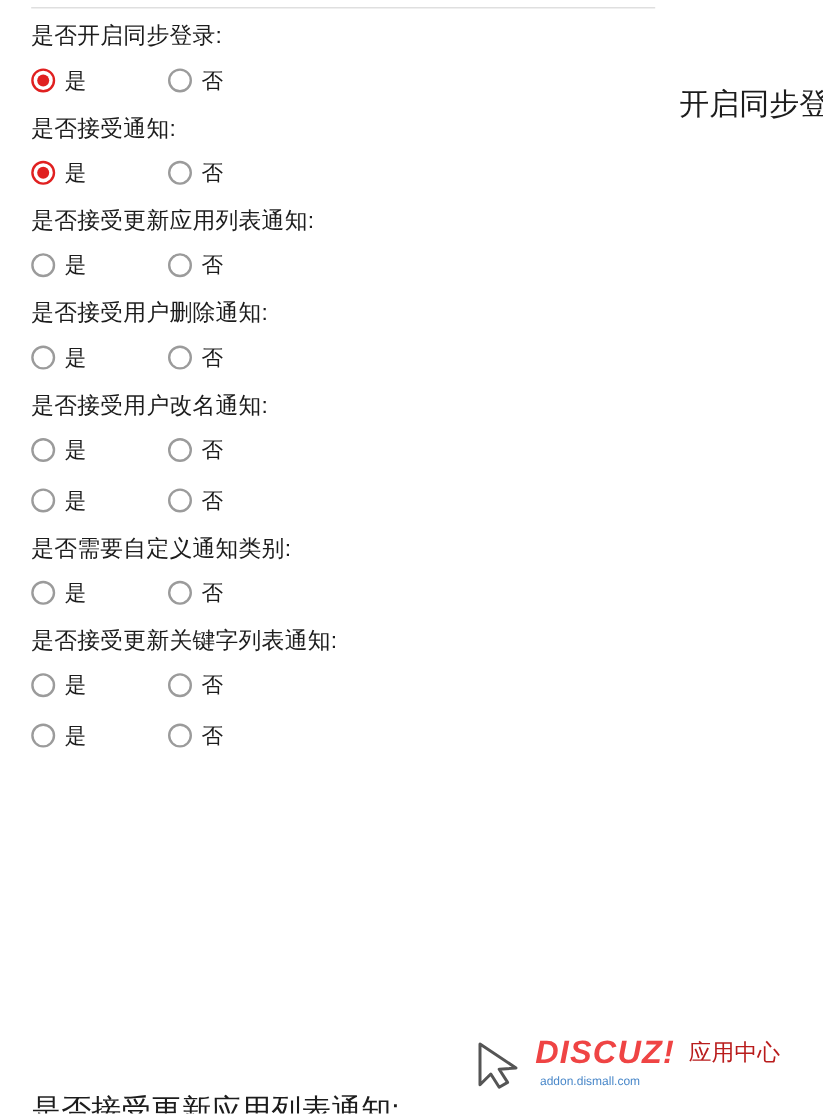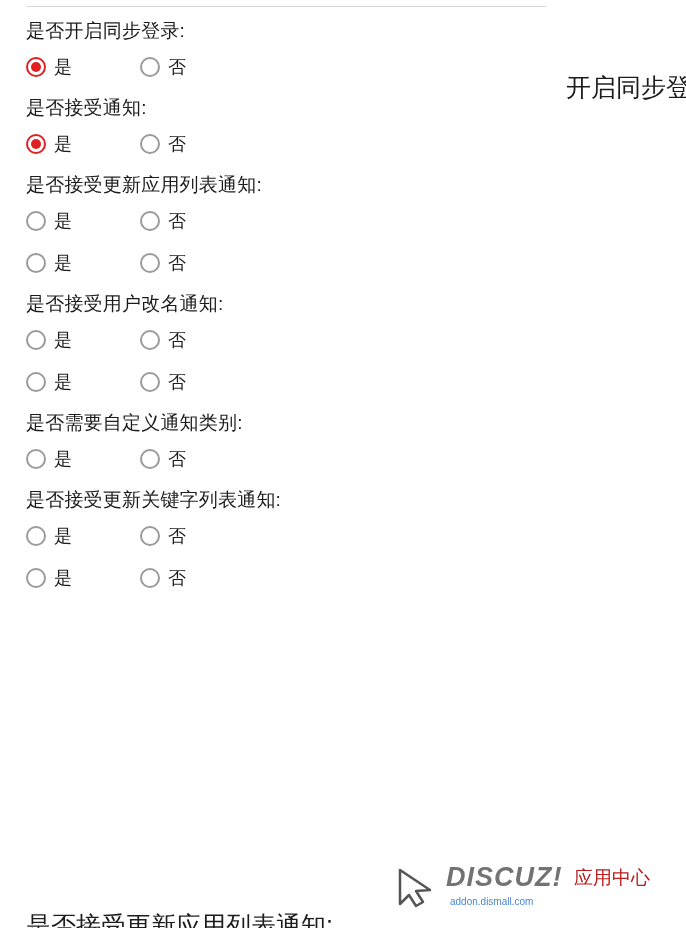--- a/index.html
+++ b/index.html
@@ -129,21 +129,21 @@
     width: 44px;
     height: 42px;
   }
   .wm-logo {
     position: absolute;
     left: 50px;
     top: 0;
     font-size: 27px;
     font-weight: bold;
     font-style: italic;
-    color: #737373;
+    color: #ef4444;
     letter-spacing: 1px;
     line-height: 30px;
   }
   .wm-sub {
     position: absolute;
     left: 178px;
     top: 3px;
     font-size: 19px;
     color: #b91c1c;
     line-height: 26px;
@@ -202,20 +202,21 @@
           <span class="opt-label">是</span>
         </label>
         <label class="opt">
           <span class="radio"></span>
           <span class="opt-label">否</span>
         </label>
       </div>
     </div>
 
     <div class="field">
+      <div class="field-label">是否接受用户删除通知:</div>
       <div class="options">
         <label class="opt first">
           <span class="radio"></span>
           <span class="opt-label">是</span>
         </label>
         <label class="opt">
           <span class="radio"></span>
           <span class="opt-label">否</span>
         </label>
       </div>

